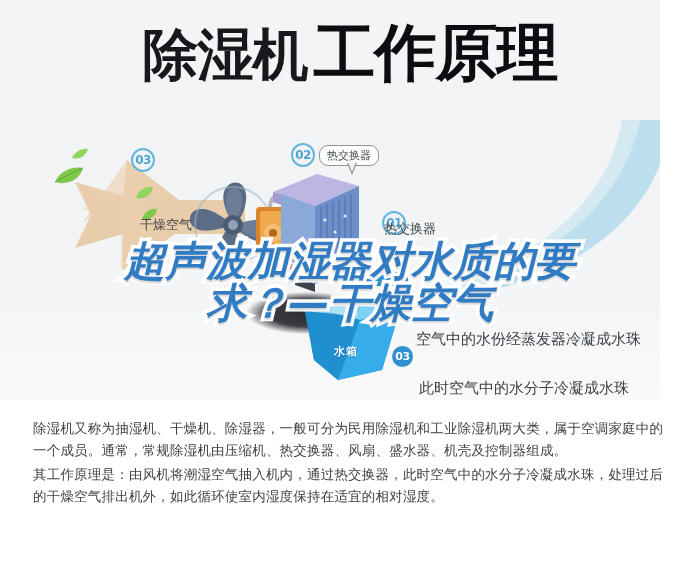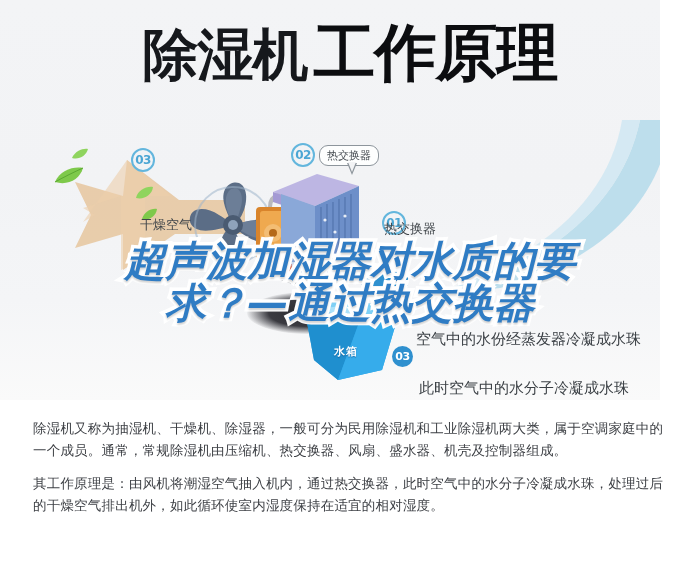--- a/index.html
+++ b/index.html
@@ -138,21 +138,21 @@
 
   
   .body-copy {
     position: absolute; left: 33px; top: 418px; width: 640px;
   }
   .body-copy p {
     font-size: 13.5px; line-height: 22px; color: #3c3f44;
     font-family: Liberation Serif, serif;
     letter-spacing: .2px;
   }
-  .body-copy p + p { margin-top: 11px; }
+  .body-copy p + p { margin-top: 2px; }
 </style>
 </head>
 <body>
 
 <div id="page">
 
   <div class="banner">
 
     <div class="headline">
       <span class="h-a">除湿机</span><span class="h-b">工作原理</span>
@@ -271,21 +271,21 @@
     <div class="step-text" style="left:384px; top:220px;">热交换器</div>
 
     <div class="badge-fill" style="left:390px; top:296px; opacity:0;">02</div>
     <div class="big-line" style="left:416px; top:298px;">空气中的水份经蒸发器冷凝成水珠</div>
 
     <div class="badge-fill" style="left:392px; top:346px;">03</div>
     <div class="big-line" style="left:419px; top:347px;">此时空气中的水分子冷凝成水珠</div>
 
     <div class="overlay">
       <div class="ol-line">超声波加湿器对水质的要</div>
-      <div class="ol-line">求？—通过热交换器</div>
+      <div class="ol-line">求？—干燥空气</div>
     </div>
 
   </div>
 
   <div class="body-copy">
     <p>除湿机又称为抽湿机、干燥机、除湿器，一般可分为民用除湿机和工业除湿机两大类，属于空调家庭中的一个成员。通常，常规除湿机由压缩机、热交换器、风扇、盛水器、机壳及控制器组成。</p>
     <p>其工作原理是：由风机将潮湿空气抽入机内，通过热交换器，此时空气中的水分子冷凝成水珠，处理过后的干燥空气排出机外，如此循环使室内湿度保持在适宜的相对湿度。</p>
   </div>
 
 </div>

